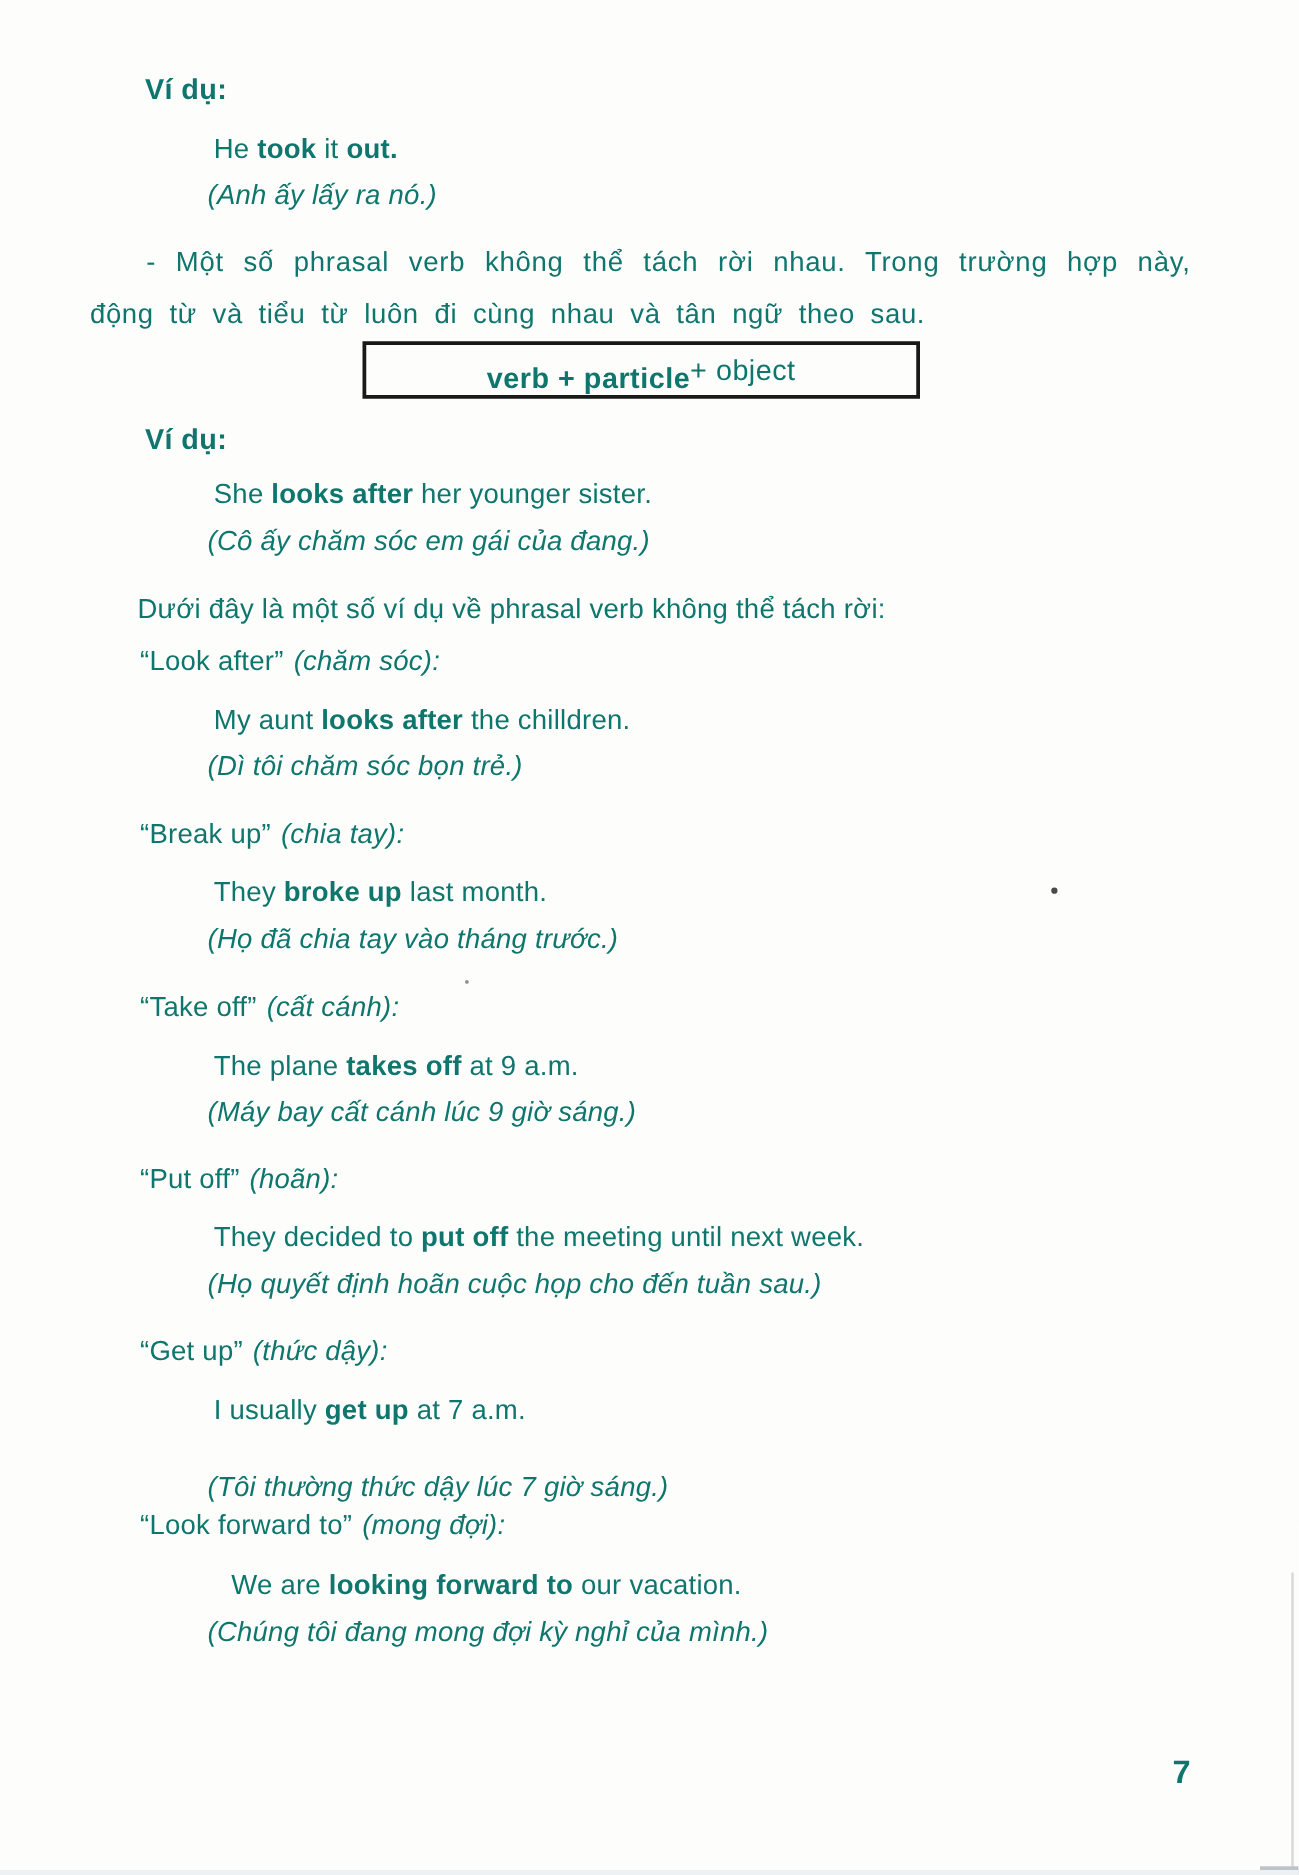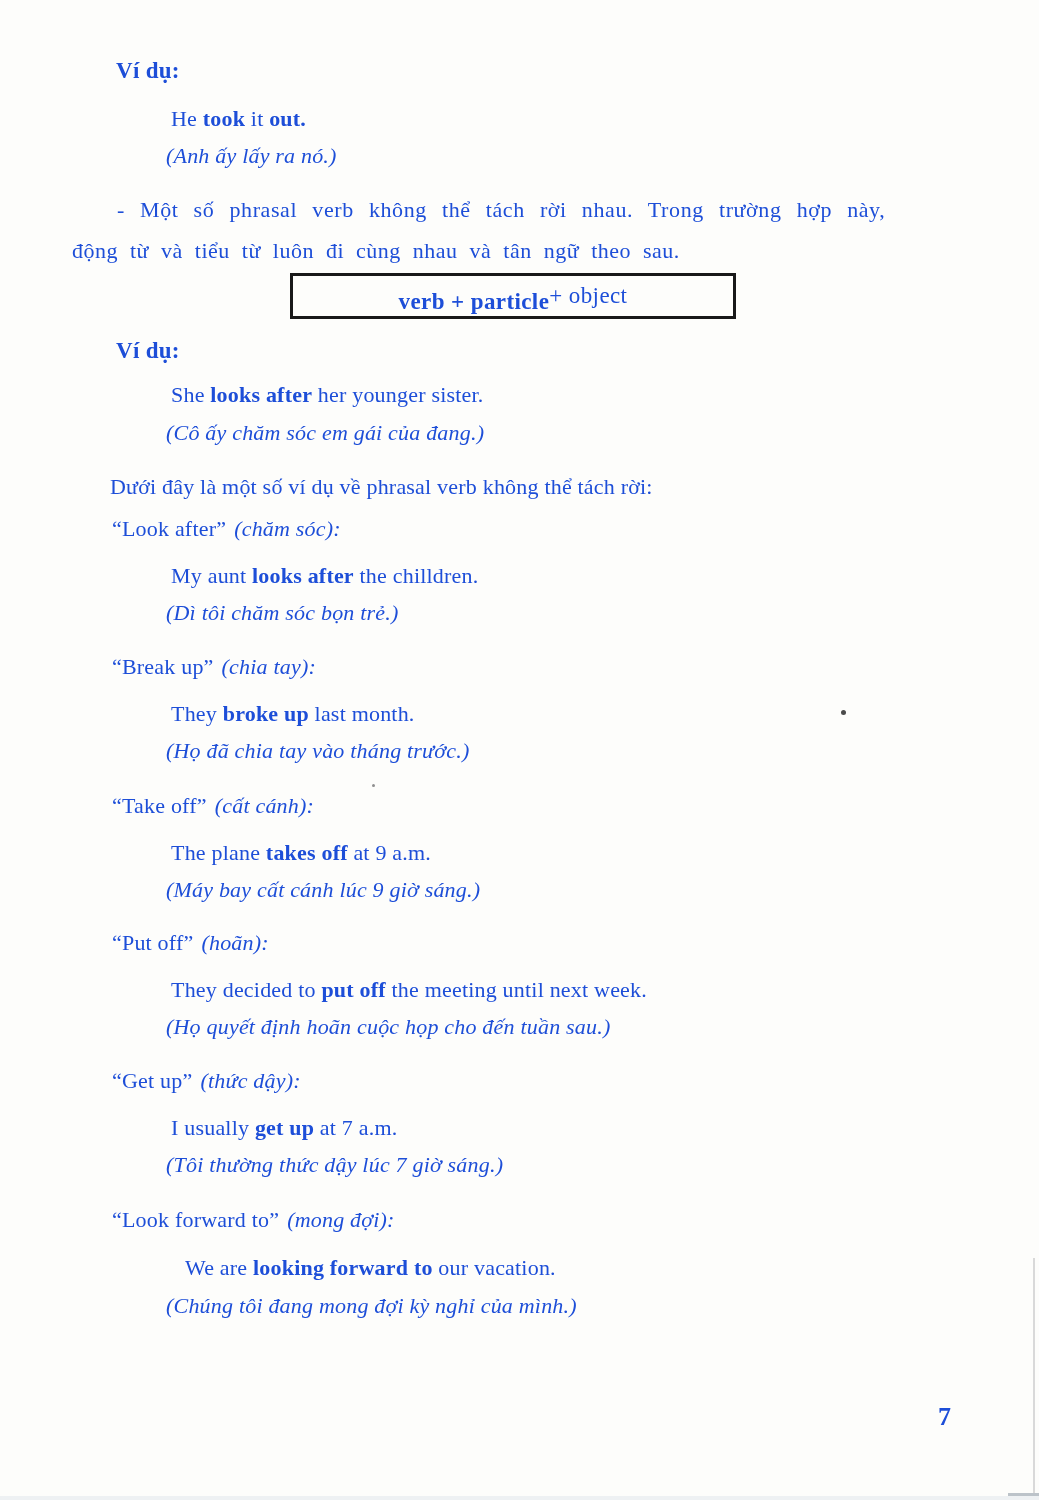--- a/index.html
+++ b/index.html
@@ -1,21 +1,21 @@
 <!DOCTYPE html>
 <html><head>
 <meta charset="utf-8">
 <style>
   html,body { margin:0; padding:0; background:#ffffff; }
   .page {
     position:relative;
     width:1039px; height:1500px;
     background:#fdfdfb;
-    font-family:Liberation Serif, serif;
-    color:#1d4ed8;
+    font-family:Liberation Sans, sans-serif;
+    color:#0f766e;
     overflow:hidden;
   }
   .t { position:absolute; font-size:22px; line-height:1.25; white-space:nowrap; letter-spacing:0.2px; }
   .b { font-weight:bold;margin-top:12px; }
   .i { font-style:italic; }
   .label { font-weight:bold; font-size:23px; letter-spacing:0.3px; }
   .gloss { font-style:italic; margin-left:8px; }
   .para1 { word-spacing:9px; letter-spacing:0.6px; }
   .para2 { word-spacing:6px; letter-spacing:0.5px; }
   .formula-box {
@@ -78,21 +78,21 @@
 
   <div>
     <div class="t" style="left:112px; top:929px"><span>“Put off”</span><span class="gloss">(hoãn):</span></div>
     <div class="t" style="left:171px; top:976px"><span>They decided to </span><span class="b">put off</span><span> the meeting until next week.</span></div>
     <div class="t i" style="left:166px; top:1013px">(Họ quyết định hoãn cuộc họp cho đến tuần sau.)</div>
   </div>
 
   <div>
     <div class="t" style="left:112px; top:1067px"><span>“Get up”</span><span class="gloss">(thức dậy):</span></div>
     <div class="t" style="left:171px; top:1114px"><span>I usually </span><span class="b">get up</span><span> at 7 a.m.</span></div>
-    <div class="t i" style="left:166px; top:1151px">(Tôi thường thức dậy lúc 7 giờ sáng.)</div>
+    <div class="t i" style="left:166px; top:1176px">(Tôi thường thức dậy lúc 7 giờ sáng.)</div>
   </div>
 
   <div>
     <div class="t" style="left:112px; top:1206px"><span>“Look forward to”</span><span class="gloss">(mong đợi):</span></div>
     <div class="t" style="left:185px; top:1254px"><span>We are </span><span class="b">looking forward to</span><span> our vacation.</span></div>
     <div class="t i" style="left:166px; top:1292px">(Chúng tôi đang mong đợi kỳ nghỉ của mình.)</div>
   </div>
 
   <div class="pagenum">7</div>
 

